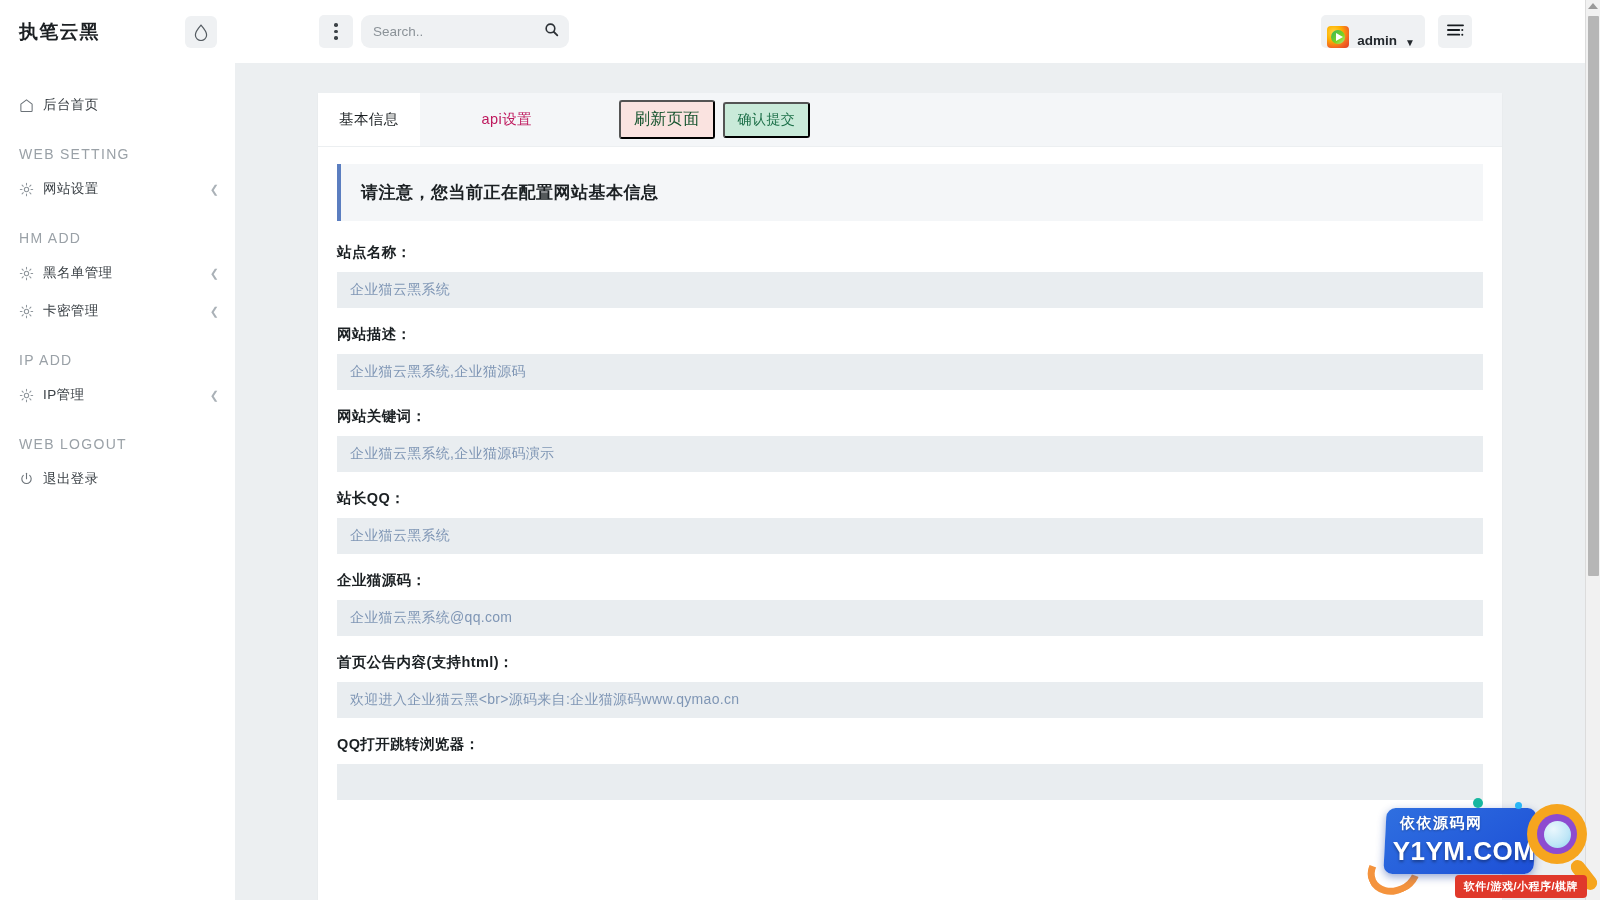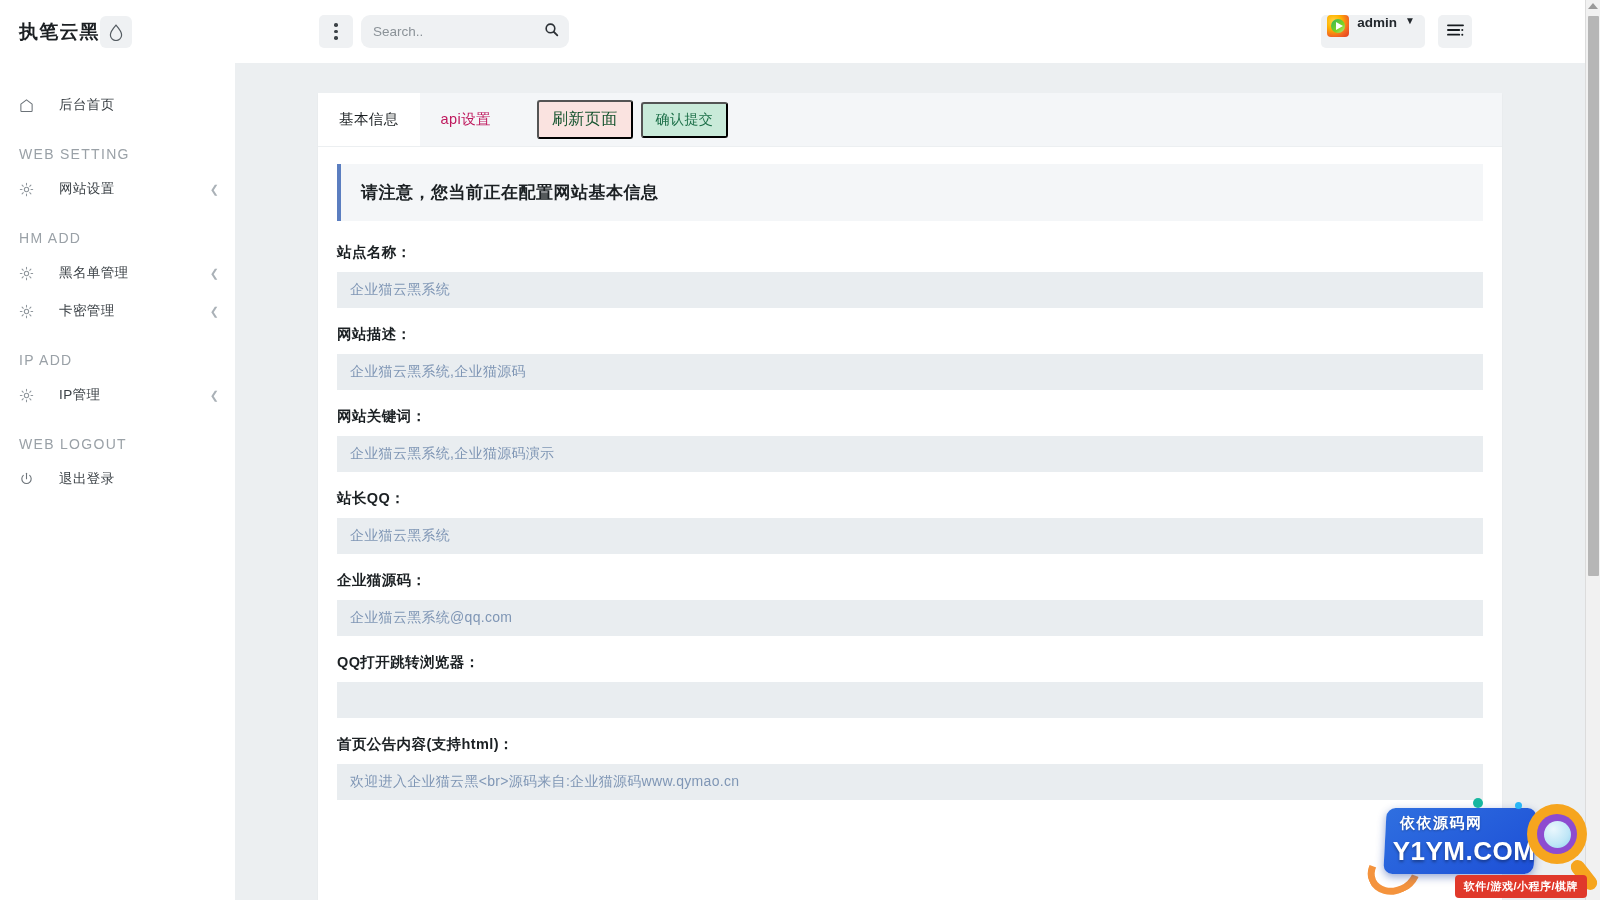--- a/index.html
+++ b/index.html
@@ -13,21 +13,21 @@
 
   
   .sidebar {
     position: absolute; left: 0; top: 0;
     width: 235px; height: 900px;
     background: #ffffff;
     z-index: 5;
   }
   .brand-row {
     height: 64px; display: flex; align-items: center;
-    padding: 0 18px 0 19px; 
+    padding: 0 18px 0 19px; justify-content: space-between;
   }
   .brand-title {
     font-size: 19px; font-weight: bold; color: #1c2023;
     letter-spacing: 1.2px;
   }
   .drop-btn {
     width: 32px; height: 32px; border-radius: 6px;
     background: #eff1f3; display: flex; align-items: center; justify-content: center;
   }
   .drop-btn svg { display:block; }
@@ -36,21 +36,21 @@
   .nav-item {
     display: flex; align-items: center;
     height: 38px; padding: 0 19px 0 19px;
     color: #3b4146; font-size: 13.5px;
     position: relative;
   }
   .nav-item .nav-ico {
     width: 20px; display: flex; align-items: center; justify-content: flex-start;
     color: #6b7278; flex: 0 0 20px;
   }
-  .nav-item .nav-label { margin-left: 20px; letter-spacing: .4px; }
+  .nav-item .nav-label { margin-left: 4px; letter-spacing: .4px; }
   .nav-item .nav-chev {
     position: absolute; right: 16px; top: 50%; transform: translateY(-50%);
     color: #aab1b7; font-size: 11px; line-height: 1;
   }
   .nav-section {
     font-size: 14px; color: #9aa1a7; letter-spacing: 1.3px;
     padding: 22px 19px 8px 19px; font-weight: normal;
   }
 
   
@@ -73,21 +73,21 @@
     padding: 0 10px 0 12px; justify-content: space-between;
   }
   .searchbox .ph { font-size: 13.5px; color: #8b9298; }
   .searchbox .sicon { color: #2c3136; }
 
   .topbar-right {
     margin-left: auto; display: flex; align-items: center; margin-right: 113px;
   }
   .user-chip {
     height: 33px; border-radius: 5px; background: #eff1f3;
-    display: flex; align-items: flex-start; padding: 0 10px 0 6px; gap: 8px;
+    display: flex; align-items: flex-end; padding: 0 10px 0 6px; gap: 8px;
   }
   .avatar {
     width: 22px; height: 22px; border-radius: 4px;
     position: relative; overflow: hidden;
     background: radial-gradient(circle at 30% 30%, #ffd54a 0%, #ffb300 35%, #f26522 70%, #e23a1f 100%);
     display:flex; align-items:center; justify-content:center;
   }
   .avatar .blob {
     position:absolute; width: 14px; height: 14px; border-radius: 50%;
     background: linear-gradient(135deg,#2fb463 0%, #7ed321 60%, #b8e986 100%);
@@ -116,20 +116,21 @@
   .card {
     position: absolute; left: 83px; top: 30px;
     width: 1184px; min-height: 900px;
     background: #ffffff;
     box-shadow: 0 1px 2px rgba(0,0,0,0.04);
   }
   .tabstrip {
     height: 54px; background: #f4f6f8;
     display: flex; align-items: stretch;
     border-bottom: 1px solid #eceff1;
+    gap: 41px;
   }
   .tab {
     display: flex; align-items: center; padding: 0 21px;
     font-size: 14.5px; color: #be185d; letter-spacing: .4px;
   }
   .tab.active { background: #ffffff; color: #1b2023; }
   .tab-actions { display: flex; align-items: center; gap: 8px; margin-left: 25px; }
   .btn-refresh {
     background: #fae3e0; color: #14532d;
     padding: 7px 13px; font-size: 16px; border-radius: 3px; letter-spacing: .4px;
@@ -409,27 +410,27 @@
           <input class="field-input" type="text" value="企业猫云黑系统" style="">
         </div>
 
         <div class="field">
           <label class="field-label">企业猫源码：</label>
           <input class="field-input" type="text" value="企业猫云黑系统@qq.com" style="">
         </div>
 
 
         <div class="field">
+          <label class="field-label">首页公告内容(支持html)：</label>
+          <input class="field-input" type="text" value="欢迎进入企业猫云黑&lt;br&gt;源码来自:企业猫源码www.qymao.cn" style="">
+        </div>
+
+        <div class="field">
           <label class="field-label">QQ打开跳转浏览器：</label>
           <input class="field-input" type="text" value="" style="">
-        </div>
-
-        <div class="field">
-          <label class="field-label">首页公告内容(支持html)：</label>
-          <input class="field-input" type="text" value="欢迎进入企业猫云黑&lt;br&gt;源码来自:企业猫源码www.qymao.cn" style="">
         </div>
 
       </div>
     </section>
   </main>
 
   <div class="vscroll">
     <div class="arrow-up"></div>
     <div class="thumb"></div>
   </div>

